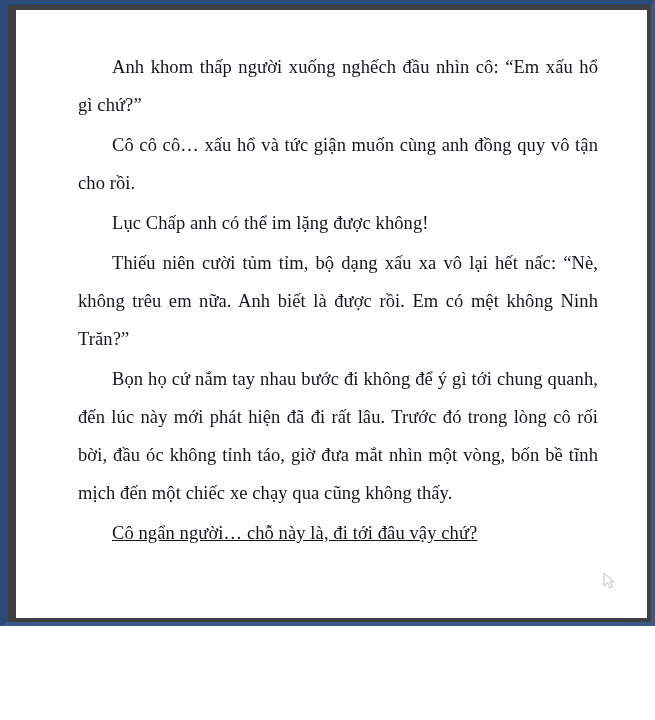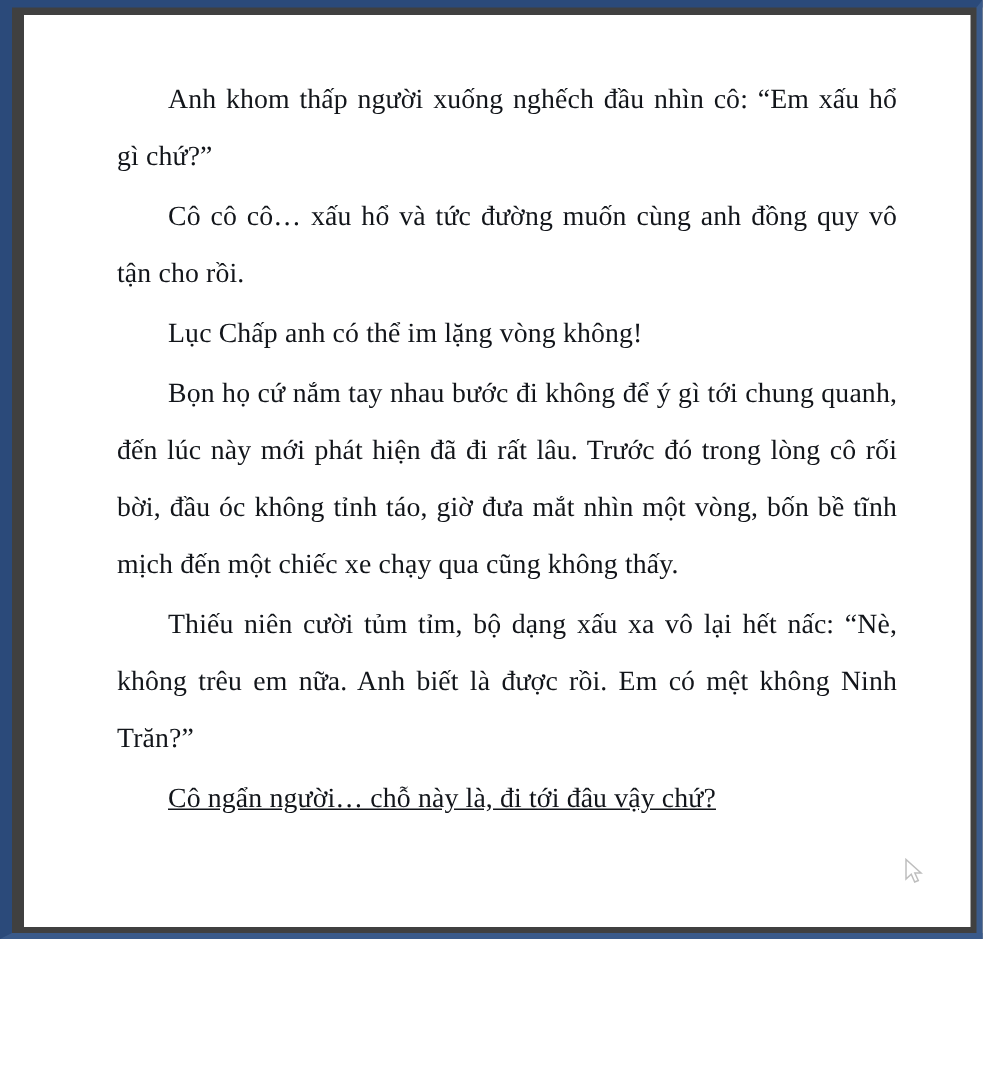--- a/index.html
+++ b/index.html
@@ -67,24 +67,24 @@
     display: block;
   }
 </style>
 </head>
 <body>
 
 <div class="page-frame">
   <div class="page-inner">
     <div class="text-body">
       <p class="para">Anh khom thấp người xuống nghếch đầu nhìn cô: “Em xấu hổ gì chứ?”</p>
-      <p class="para">Cô cô cô… xấu hổ và tức đường muốn cùng anh đồng quy vô tận cho rồi.</p>
-      <p class="para">Lục Chấp anh có thể im lặng vòng không!</p>
+      <p class="para">Cô cô cô… xấu hổ và tức giận muốn cùng anh đồng quy vô tận cho rồi.</p>
+      <p class="para">Lục Chấp anh có thể im lặng được không!</p>
+      <p class="para">Thiếu niên cười tủm tỉm, bộ dạng xấu xa vô lại hết nấc: “Nè, không trêu em nữa. Anh biết là được rồi. Em có mệt không Ninh Trăn?”</p>
       <p class="para">Bọn họ cứ nắm tay nhau bước đi không để ý gì tới chung quanh, đến lúc này mới phát hiện đã đi rất lâu. Trước đó trong lòng cô rối bời, đầu óc không tỉnh táo, giờ đưa mắt nhìn một vòng, bốn bề tĩnh mịch đến một chiếc xe chạy qua cũng không thấy.</p>
-      <p class="para">Thiếu niên cười tủm tỉm, bộ dạng xấu xa vô lại hết nấc: “Nè, không trêu em nữa. Anh biết là được rồi. Em có mệt không Ninh Trăn?”</p>
       <p class="para">Cô ngẩn người… chỗ này là, đi tới đâu vậy chứ?</p>
     </div>
     <div class="cursor-mark">
       <svg width="16" height="18" viewBox="0 0 16 18" aria-hidden="true">
         <path d="M1 1 L1 14 L4.5 10.8 L6.8 16 L9.2 15 L6.9 10 L11 10 Z" fill="#ffffff" stroke="#8a8a8a" stroke-width="1"></path>
       </svg>
     </div>
   </div>
 </div>
 

